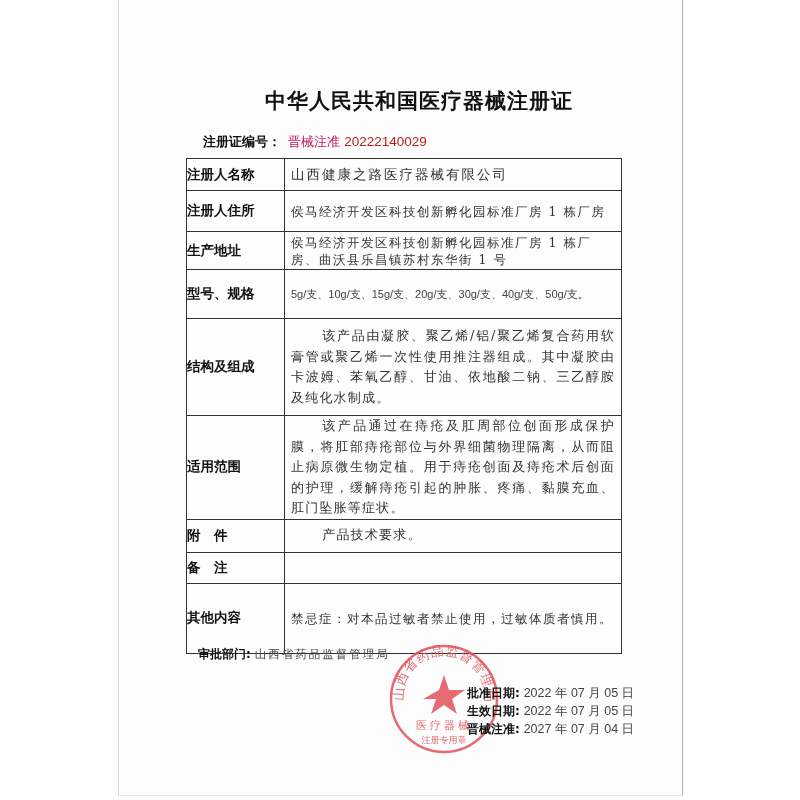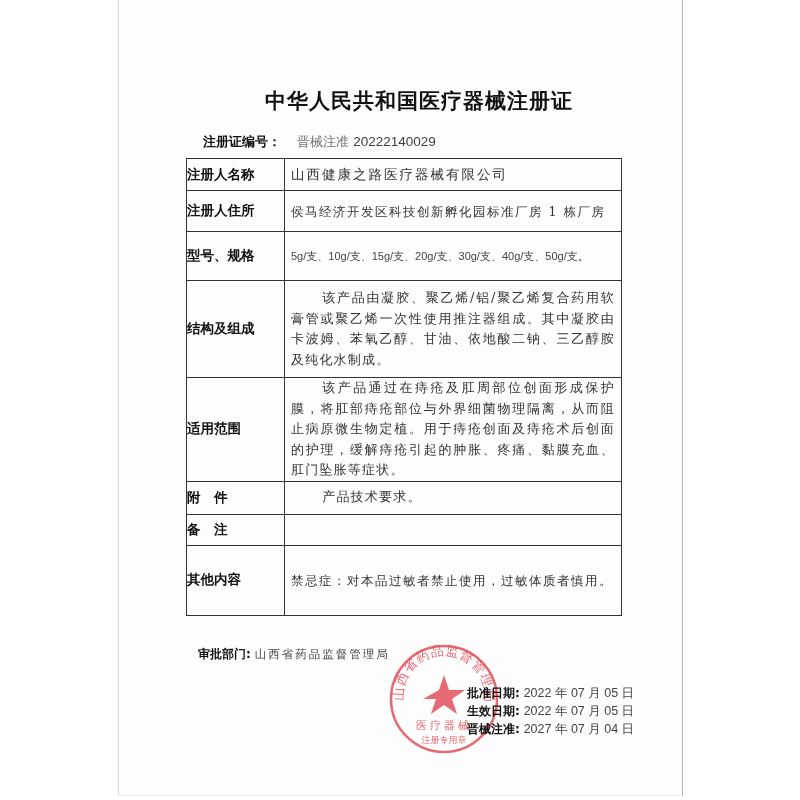--- a/index.html
+++ b/index.html
@@ -1,22 +1,22 @@
 <!DOCTYPE html>
 <html><head>
   <meta charset="utf-8">
   <style>
     html, body { margin: 0; padding: 0; background: #ffffff; }
     body { width: 800px; height: 800px; position: relative; overflow: hidden; font-family: "DejaVu Sans", sans-serif; color: #222; }
     .page { position: absolute; left: 118px; top: 0; width: 563px; height: 795px; background: #fdfdfd; border-left: 1px solid #d8d8dc; border-right: 1px solid #b0b0c0; border-bottom: 1px solid #e6e6e6; }
     .title { position: absolute; left: 0; top: 87px; width: 800px; text-align: center; font-size: 21px; font-weight: bold; letter-spacing: 1px; color: #111; font-family: "DejaVu Sans", sans-serif; padding-left: 19px; }
     .regno { position: absolute; left: 203px; top: 133px; font-size: 13px; color: #111; }
     .regno .k { font-weight: bold; }
-    .regno .v { color: #737373; font-family: Liberation Sans, sans-serif; margin-left: 16px; }
-    .regno .num { font-family: "Liberation Sans", sans-serif; color: #404040; font-size: 13.5px; }
+    .regno .v { color: #be185d; font-family: Liberation Sans, sans-serif; margin-left: 7px; }
+    .regno .num { font-family: "Liberation Sans", sans-serif; color: #b91c1c; font-size: 13.5px; }
     table.cert { position: absolute; left: 186px; top: 158px; width: 436px; border-collapse: collapse; }
     table.cert td { border: 1.5px solid #333; padding: 0; vertical-align: middle; }
     td.lbl { width: 97px; text-align: left; font-weight: bold; font-size: 13.5px; color: #111; }
     td.val { font-family: "DejaVu Serif", serif; font-size: 12.5px; color: #333; padding: 0 6px !important; line-height: 19px; letter-spacing: 1.5px; margin-top: 12px; }
     td.val.para { text-indent: 2.4em; font-size: 13px; line-height: 20.5px; letter-spacing: 1.2px; text-align: justify; }
     td.val.spec { font-family: "Liberation Sans", sans-serif; font-size: 11px; letter-spacing: 0; color: #444; }
     .footer { position: absolute; font-size: 12px; color: #111; }
     .footer .k { font-weight: bold; }
     .footer .v { color: #444; font-family: "Liberation Sans", sans-serif; font-size: 12.5px; }
     .footer .v.cn { font-family: "DejaVu Serif", serif; letter-spacing: 2px; font-size: 11.5px; }
@@ -36,20 +36,24 @@
 
 <table class="cert">
   <tbody>
       <tr style="height:32px">
     <td class="lbl">注册人名称</td>
     <td class="val" style="font-size:13.5px;letter-spacing:2px">山西健康之路医疗器械有限公司</td>
   </tr>
   <tr style="height:41px">
     <td class="lbl">注册人住所</td>
     <td class="val">侯马经济开发区科技创新孵化园标准厂房 1 栋厂房</td>
+  </tr>
+  <tr style="height:38px">
+    <td class="lbl">生产地址</td>
+    <td class="val" style="line-height:17px">侯马经济开发区科技创新孵化园标准厂房 1 栋厂房、曲沃县乐昌镇苏村东华街 1 号</td>
   </tr>
   <tr style="height:49px">
     <td class="lbl">型号、规格</td>
     <td class="val spec">5g/支、10g/支、15g/支、20g/支、30g/支、40g/支、50g/支。</td>
   </tr>
   <tr style="height:97px">
     <td class="lbl">结构及组成</td>
     <td class="val para">该产品由凝胶、聚乙烯/铝/聚乙烯复合药用软膏管或聚乙烯一次性使用推注器组成。其中凝胶由卡波姆、苯氧乙醇、甘油、依地酸二钠、三乙醇胺及纯化水制成。</td>
   </tr>
   <tr style="height:102px">

